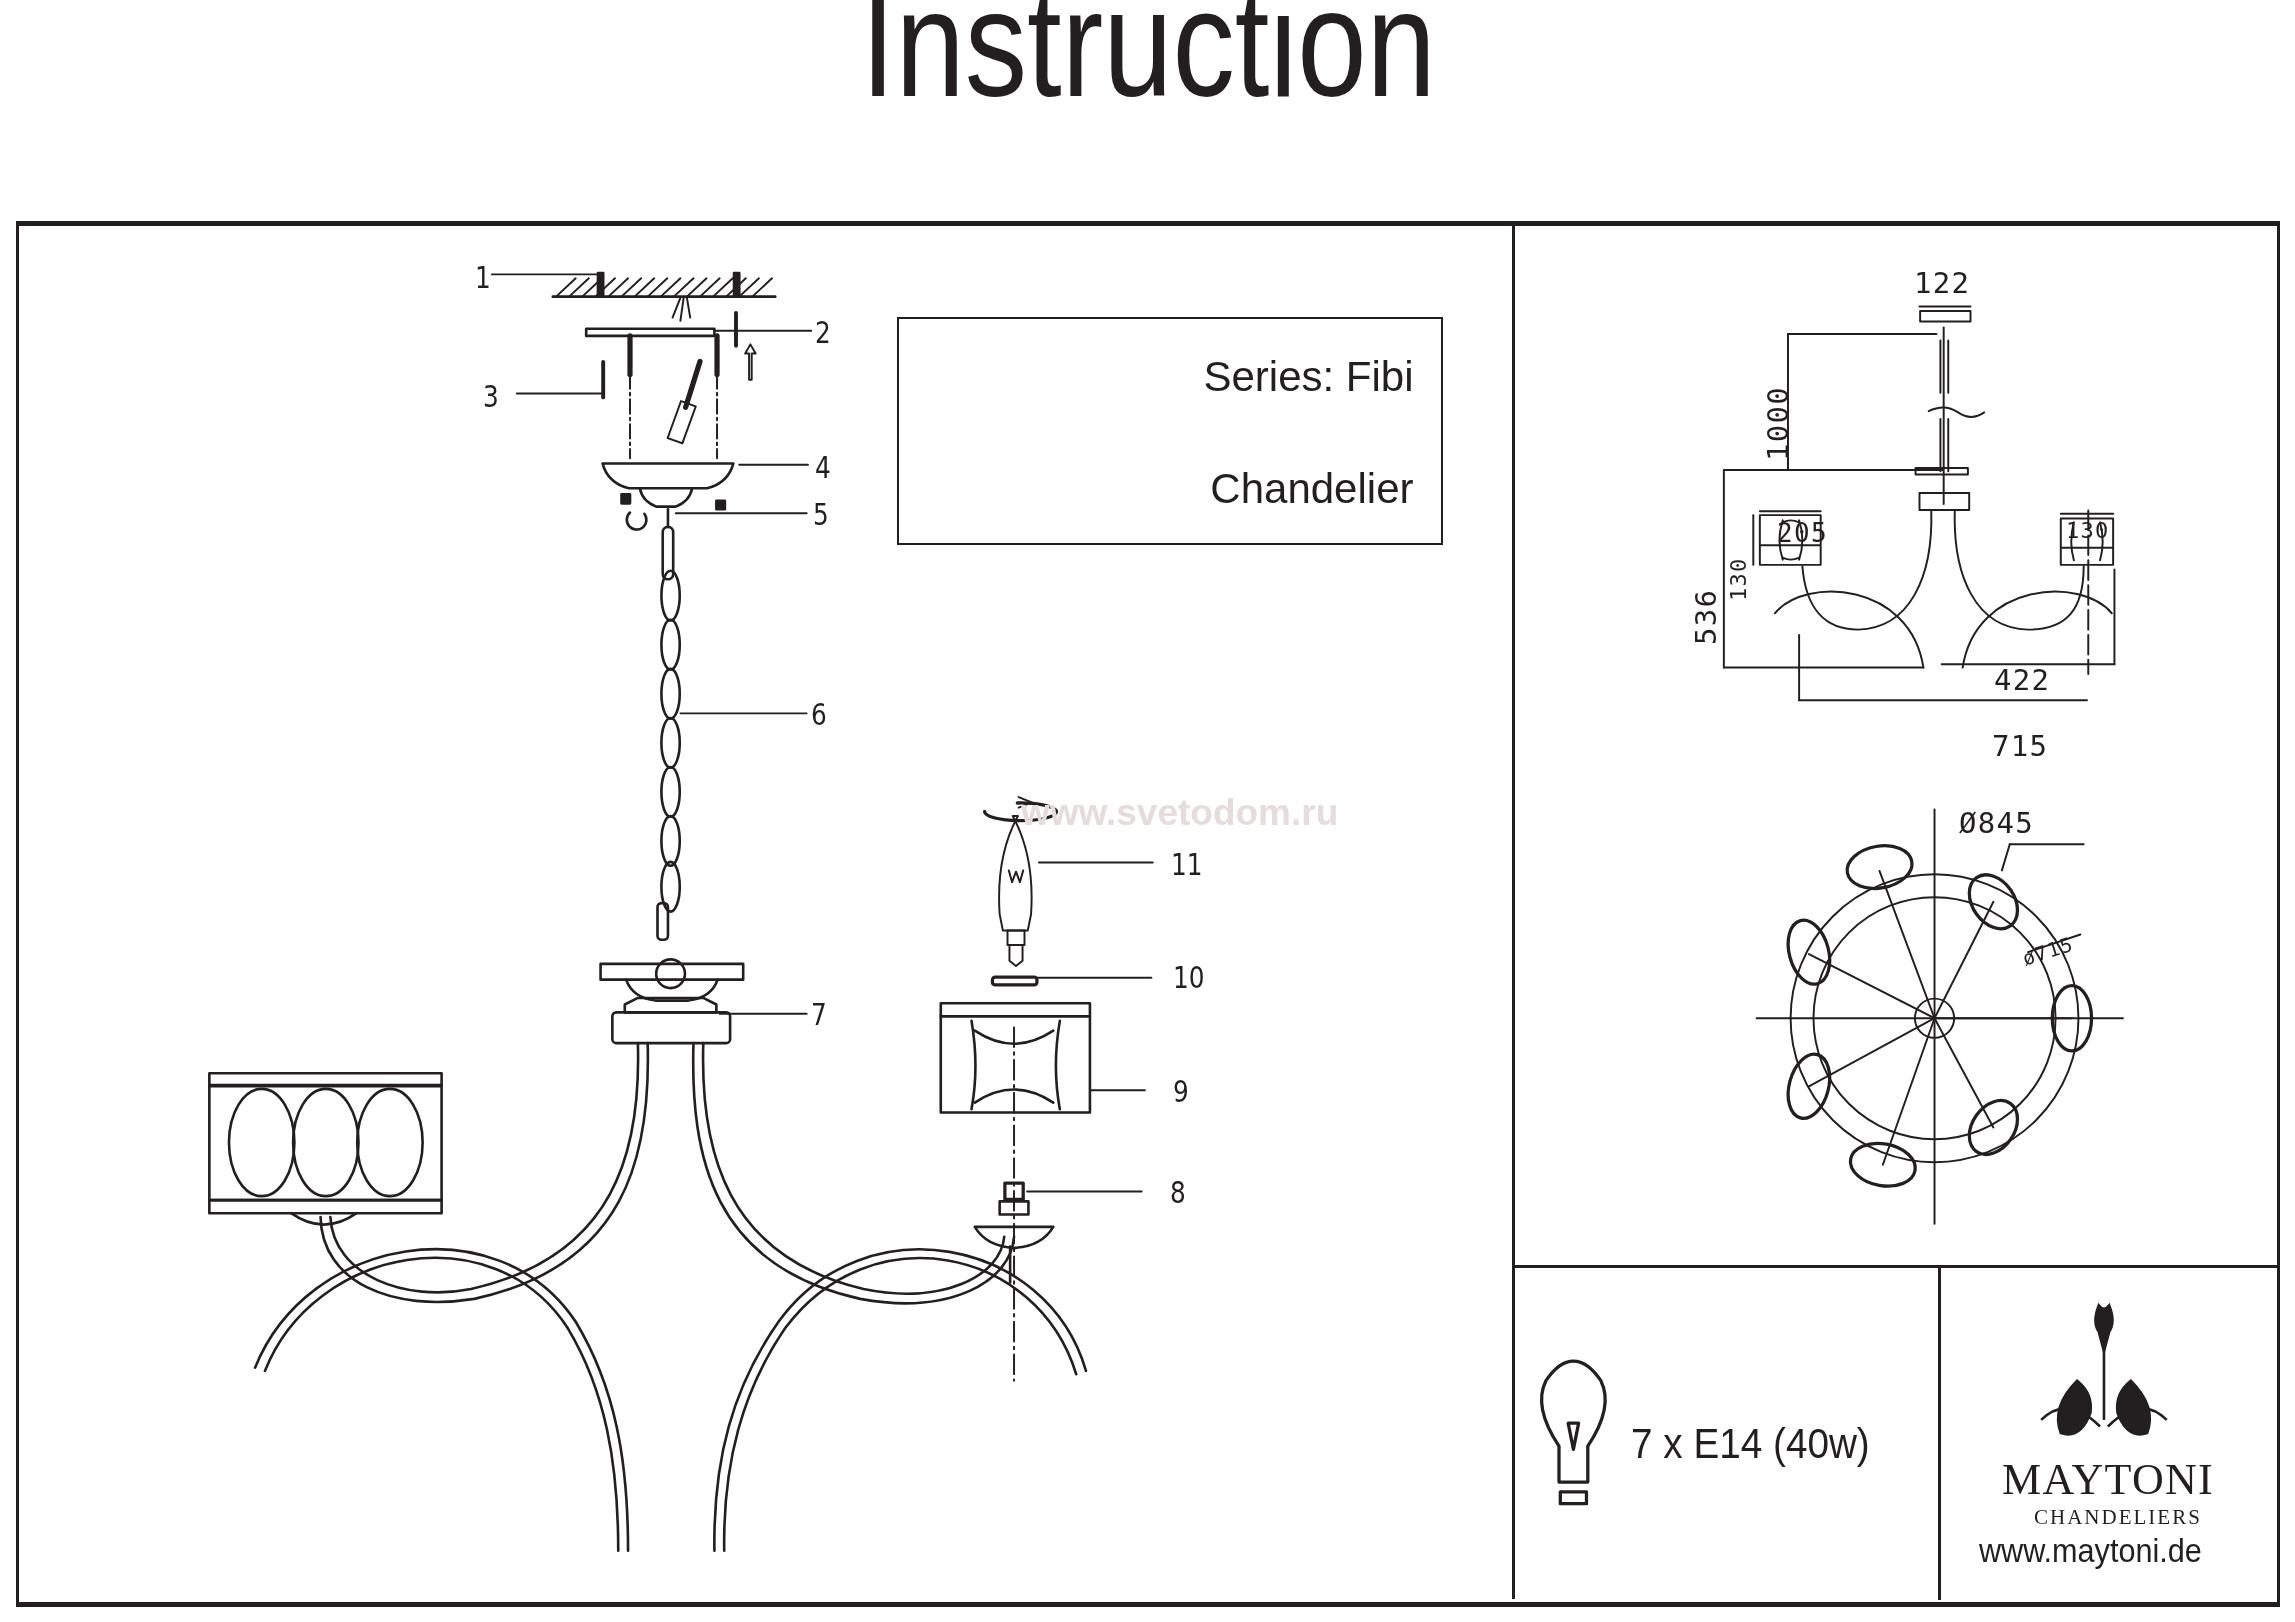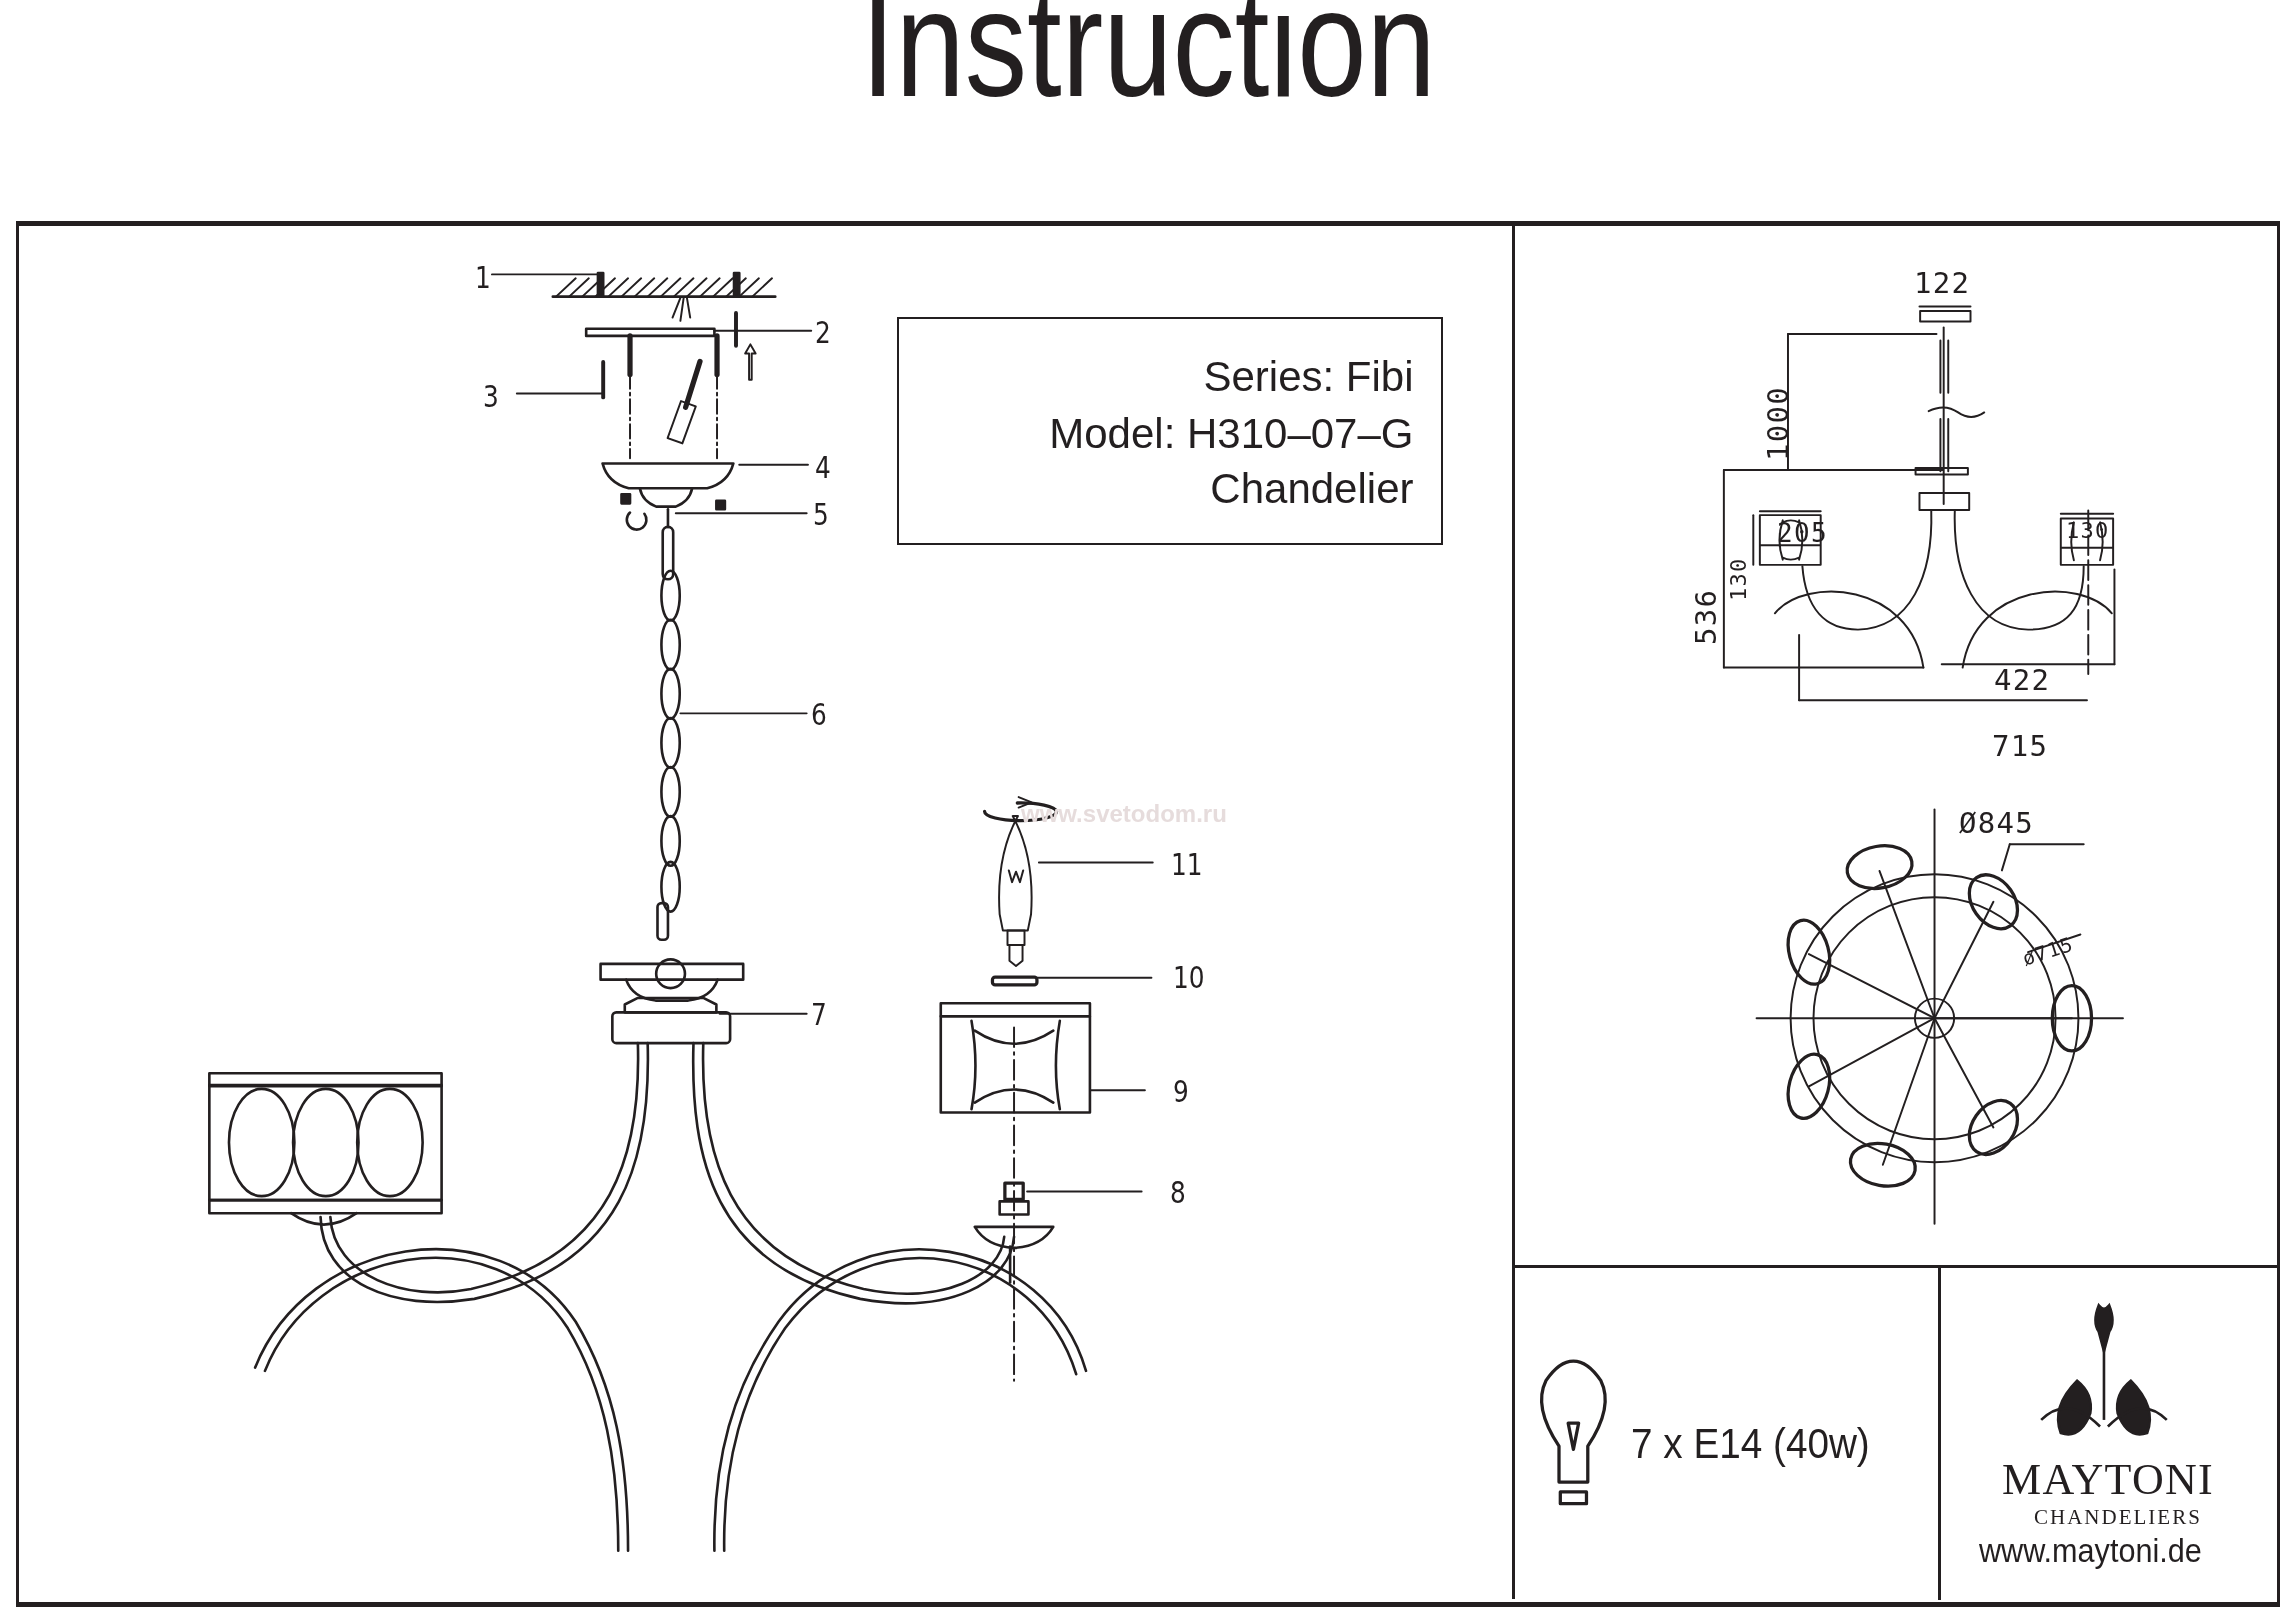--- a/index.html
+++ b/index.html
@@ -7,40 +7,39 @@
   .title{position:absolute;left:0;width:2295px;top:-33px;text-align:center;font-size:152px;line-height:1;font-family:"Liberation Sans",sans-serif;transform:scaleX(0.82);transform-origin:1152px 0;}
   .frame{position:absolute;left:16.4px;top:221px;width:2258px;height:1376px;border:3.9px solid #231f20;border-top-width:5.2px;border-bottom-width:5.2px;}
   .vdiv{position:absolute;left:1512px;top:222px;width:2.6px;height:1377px;background:#231f20;}
   .hdiv{position:absolute;left:1513px;top:1265px;width:766px;height:3.3px;background:#231f20;}
   .ldiv{position:absolute;left:1938px;top:1266px;width:2.6px;height:334px;background:#231f20;}
   .infobox{position:absolute;left:883px;top:317px;width:542px;height:224px;border:2.6px solid #231f20;margin-left:14px;}
   .infoline{position:absolute;right:27.5px;font-size:42px;line-height:1;white-space:nowrap;}
   .callout{position:absolute;font-size:31px;line-height:1;font-family:"DejaVu Sans",sans-serif;transform:scaleX(0.8);transform-origin:0 0;}
   .dim{position:absolute;font-size:29px;line-height:1;font-family:"DejaVu Sans Mono",monospace;font-weight:300;letter-spacing:1.3px;}
   .dim.rot{transform:rotate(-90deg);transform-origin:0 0;}
-  .watermark{position:absolute;left:1021px;top:792px;font-size:24px;font-weight:bold;color:#e6dcdc;white-space:nowrap;margin-top:8px;}
+  .watermark{position:absolute;left:1021px;top:792px;font-size:37px;font-weight:bold;color:#e6dcdc;white-space:nowrap;}
   .bulbspec{position:absolute;left:1631px;top:1419px;font-size:43px;transform:scaleX(0.9);transform-origin:0 0;white-space:nowrap;}
   .brand{position:absolute;left:2002px;top:1454px;font-size:44px;font-family:"Liberation Serif",serif;letter-spacing:1.3px;}
   .brandsub{position:absolute;left:2034px;top:1505px;font-size:21px;font-family:"Liberation Serif",serif;letter-spacing:2px;}
   .site{position:absolute;left:1979px;top:1531px;font-size:34px;transform:scaleX(0.9);transform-origin:0 0;white-space:nowrap;}
   svg{position:absolute;left:0;top:0;}
 </style>
 </head>
 <body>
 
 <div class="title">Instruction</div>
 
 <div class="frame"></div>
 <div class="vdiv"></div>
 <div class="hdiv"></div>
 <div class="ldiv"></div>
 
 <div class="infobox">
   <div class="infoline" style="top:37px">Series: Fibi</div>
-  <div class="infoline" style="top:94px">Model: H310–07–G</div>
   <div class="infoline" style="top:149px">Chandelier</div>
 </div>
 
 <svg width="2295" height="1623" viewBox="0 0 3508 2480">
   <g fill="none" stroke="#231f20" stroke-width="4" stroke-linecap="round" stroke-linejoin="round">
 
     <g>
 
       <line x1="845" y1="453" x2="1185" y2="453"></line>
       <g stroke-width="3">

